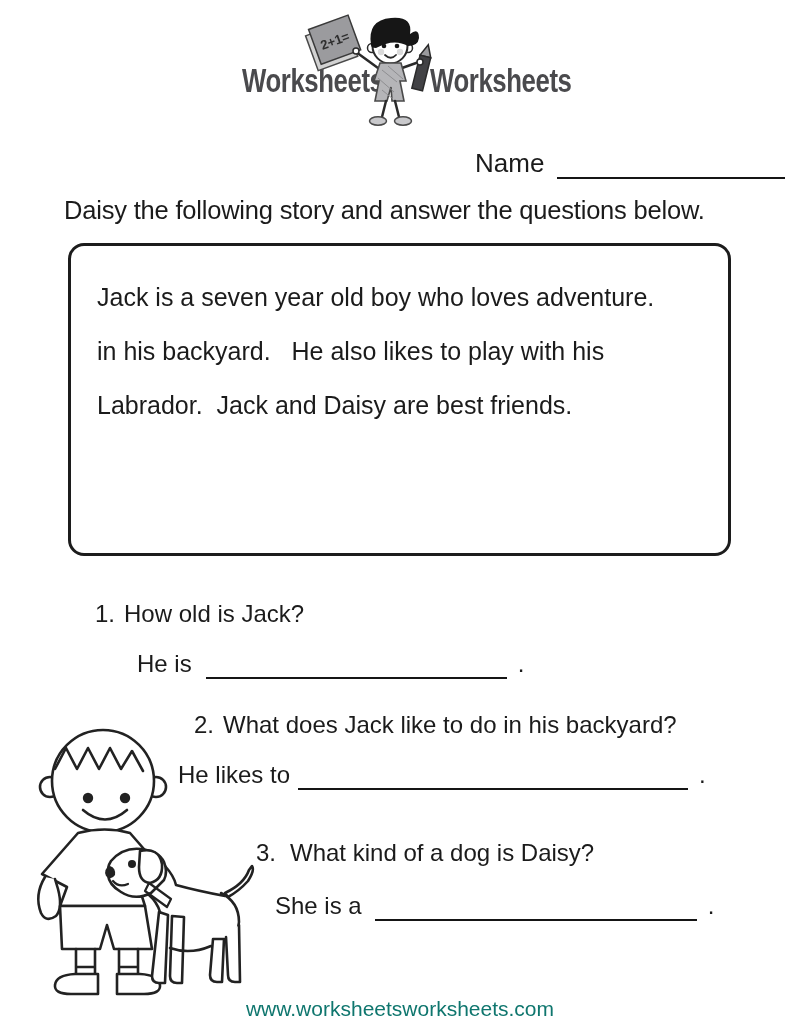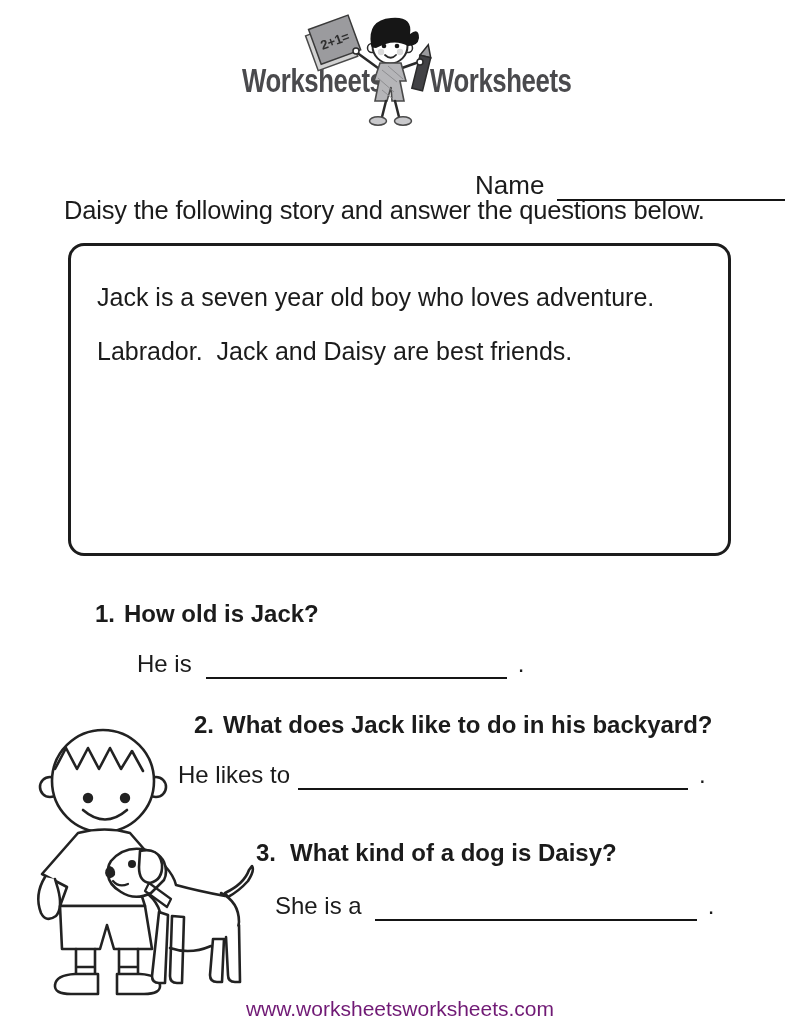--- a/index.html
+++ b/index.html
@@ -15,28 +15,28 @@
   .name-label { font-size:26px; }
   .name-line { display:inline-block; width:228px; height:10px; border-bottom:2.5px solid #151515; vertical-align:-7px; }
 
   .instruction { font-size:25.5px; letter-spacing:-0.2px; font-weight:400; white-space:nowrap; }
 
   
   .story-box { width:663px; height:313px; border:3px solid #1c1c1c; border-radius:16px; padding:24px 0 0 26px; background:#fff; }
   .story-line { font-size:25px; line-height:54px; white-space:pre-wrap; }
 
   
-  .q { font-size:24px; line-height:1.2; white-space:nowrap;font-weight:bold; }
+  .q { font-size:24px; line-height:1.2; white-space:nowrap; }
   .q .qnum { margin-right:9px; }
   .q.wide-gap .qnum { margin-right:14px; }
   .ans { font-size:24px; line-height:1.2; white-space:nowrap; }
   .blank { display:inline-block; height:10px; border-bottom:2.5px solid #151515; vertical-align:-7px; }
   .ans .dot { margin-left:11px; }
 
-  footer { position:absolute; left:0; right:0; top:997px; text-align:center; font-size:21px; color:#701a75; }
+  footer { position:absolute; left:0; right:0; top:997px; text-align:center; font-size:21px; color:#0f766e; }
 
   svg { display:block; }
 </style>
 </head>
 <body>
 
 <div class="abs logo-text" style="left:242px; top:64px;">Worksheets</div>
 <div class="abs logo-text" style="left:430px; top:64px;">Worksheets</div>
 
 <svg class="abs" style="left:298px; top:12px;" width="165" height="128" viewBox="0 0 165 128">
@@ -72,29 +72,30 @@
   <path d="M87,43 Q93,48.5 98,43" stroke="#2a2a2a" stroke-width="1.8" fill="none" stroke-linecap="round"></path>
 
   <path d="M82,51 L103,51 L108,69 L102,69 L106,89 L94,89 L93,75 L89,89 L77,89 L81,69 L76,69 Z" fill="#b5b5b8" stroke="#4a4a4a" stroke-width="1.6"></path>
   <path d="M84,58 L99,70 M90,54 L105,67 M80,66 L96,80 M84,78 L95,87" stroke="#8e8e91" stroke-width="1" fill="none"></path>
 
   <path d="M88,89 L84,105 M97,89 L101,105" stroke="#2a2a2a" stroke-width="2.5" fill="none" stroke-linecap="round"></path>
   <ellipse cx="80" cy="109" rx="8.5" ry="4.2" fill="#c9c9cc" stroke="#4a4a4a" stroke-width="1.5"></ellipse>
   <ellipse cx="105" cy="109" rx="8.5" ry="4.2" fill="#c9c9cc" stroke="#4a4a4a" stroke-width="1.5"></ellipse>
 </svg>
 
-<div class="abs" style="left:475px; top:148px;margin-top:22px;">
+<div class="abs" style="left:475px; top:148px;">
   <span class="name-label">Name</span>
   <span class="name-line" style="margin-left:8px;"></span>
 </div>
 
 <div class="abs instruction" style="left:64px; top:196px;">Daisy the following story and answer the questions below.</div>
 
 <div class="abs story-box" style="left:68px; top:243px;">
   <div class="story-line">Jack is a seven year old boy who loves adventure.</div>
+  <div class="story-line">in his backyard.   He also likes to play with his</div>
   <div class="story-line">Labrador.  Jack and Daisy are best friends.</div>
 </div>
 
 <div class="abs q" style="left:95px; top:600px;">
   <span class="qnum">1.</span><span>How old is Jack?</span>
 </div>
 <div class="abs ans" style="left:137px; top:650px;">
   <span>He is</span><span class="blank" style="width:301px; margin-left:14px;"></span><span class="dot">.</span>
 </div>
 

